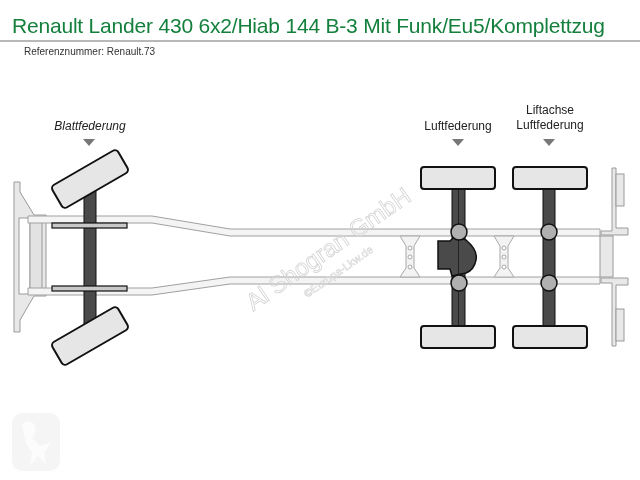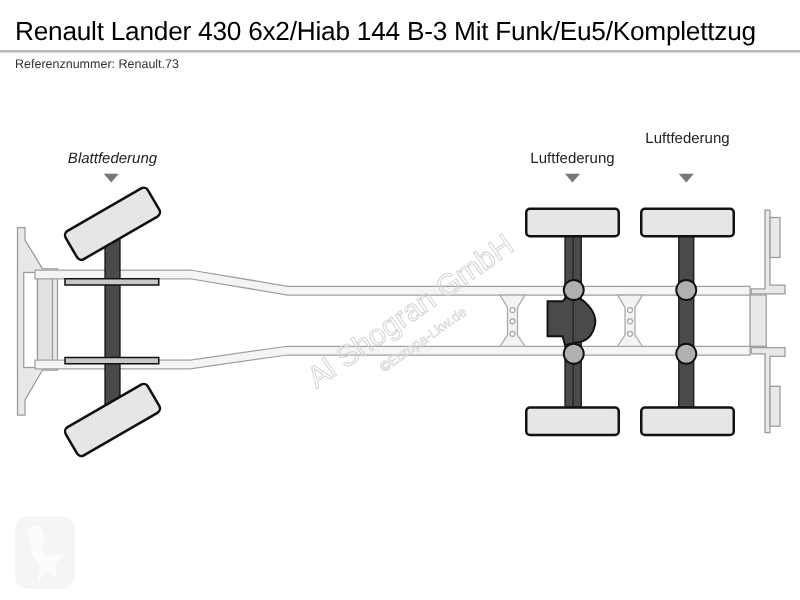--- a/index.html
+++ b/index.html
@@ -1,36 +1,37 @@
 <!DOCTYPE html>
 <html><head>
   <meta charset="utf-8">
   <style>
     html, body { margin: 0; padding: 0; background: #ffffff; }
     body { width: 640px; height: 480px; position: relative; overflow: hidden; font-family: "Liberation Sans", sans-serif; }
-    .title { position: absolute; left: 12px; top: 14px; font-size: 21px; color: #000000; white-space: nowrap; letter-spacing: -0.2px; }
+    .title { position: absolute; left: 12px; top: 14px; font-size: 21px; color: #15803d; white-space: nowrap; letter-spacing: -0.2px; }
     .title-rule { position: absolute; left: 0; top: 40px; width: 640px; height: 2px; background: #b8b8b8; }
-    .ref { position: absolute; left: 12px; top: 46px; font-size: 10px; color: #333; }
+    .ref { position: absolute; left: 24px; top: 46px; font-size: 10px; color: #333; }
     .label { position: absolute; font-size: 12px; color: #222; text-align: center; line-height: 15px; }
     svg.diagram { position: absolute; left: 0; top: 0; }
   </style>
 </head>
 <body>
 
 <div class="title">Renault Lander 430 6x2/Hiab 144 B-3 Mit Funk/Eu5/Komplettzug</div>
 <div class="title-rule"></div>
 <div class="ref">Referenznummer: Renault.73</div>
 
 <div class="label" style="left:40px; top:119px; width:100px;font-style:italic;">
   <span>Blattfederung</span>
 </div>
 <div class="label" style="left:408px; top:119px; width:100px;">
   <span>Luftfederung</span>
 </div>
 <div class="label" style="left:500px; top:103px; width:100px;">
+  <div>Liftachse</div>
   <div>Luftfederung</div>
 </div>
 
 <svg class="diagram" width="640" height="480" viewBox="0 0 640 480">
 
   <polygon points="83,139 95,139 89,146" fill="#777"></polygon>
   <polygon points="452,139 464,139 458,146" fill="#777"></polygon>
   <polygon points="543,139 555,139 549,146" fill="#777"></polygon>
 
   <g fill="#e8e8e8" stroke="#9a9a9a" stroke-width="1">

